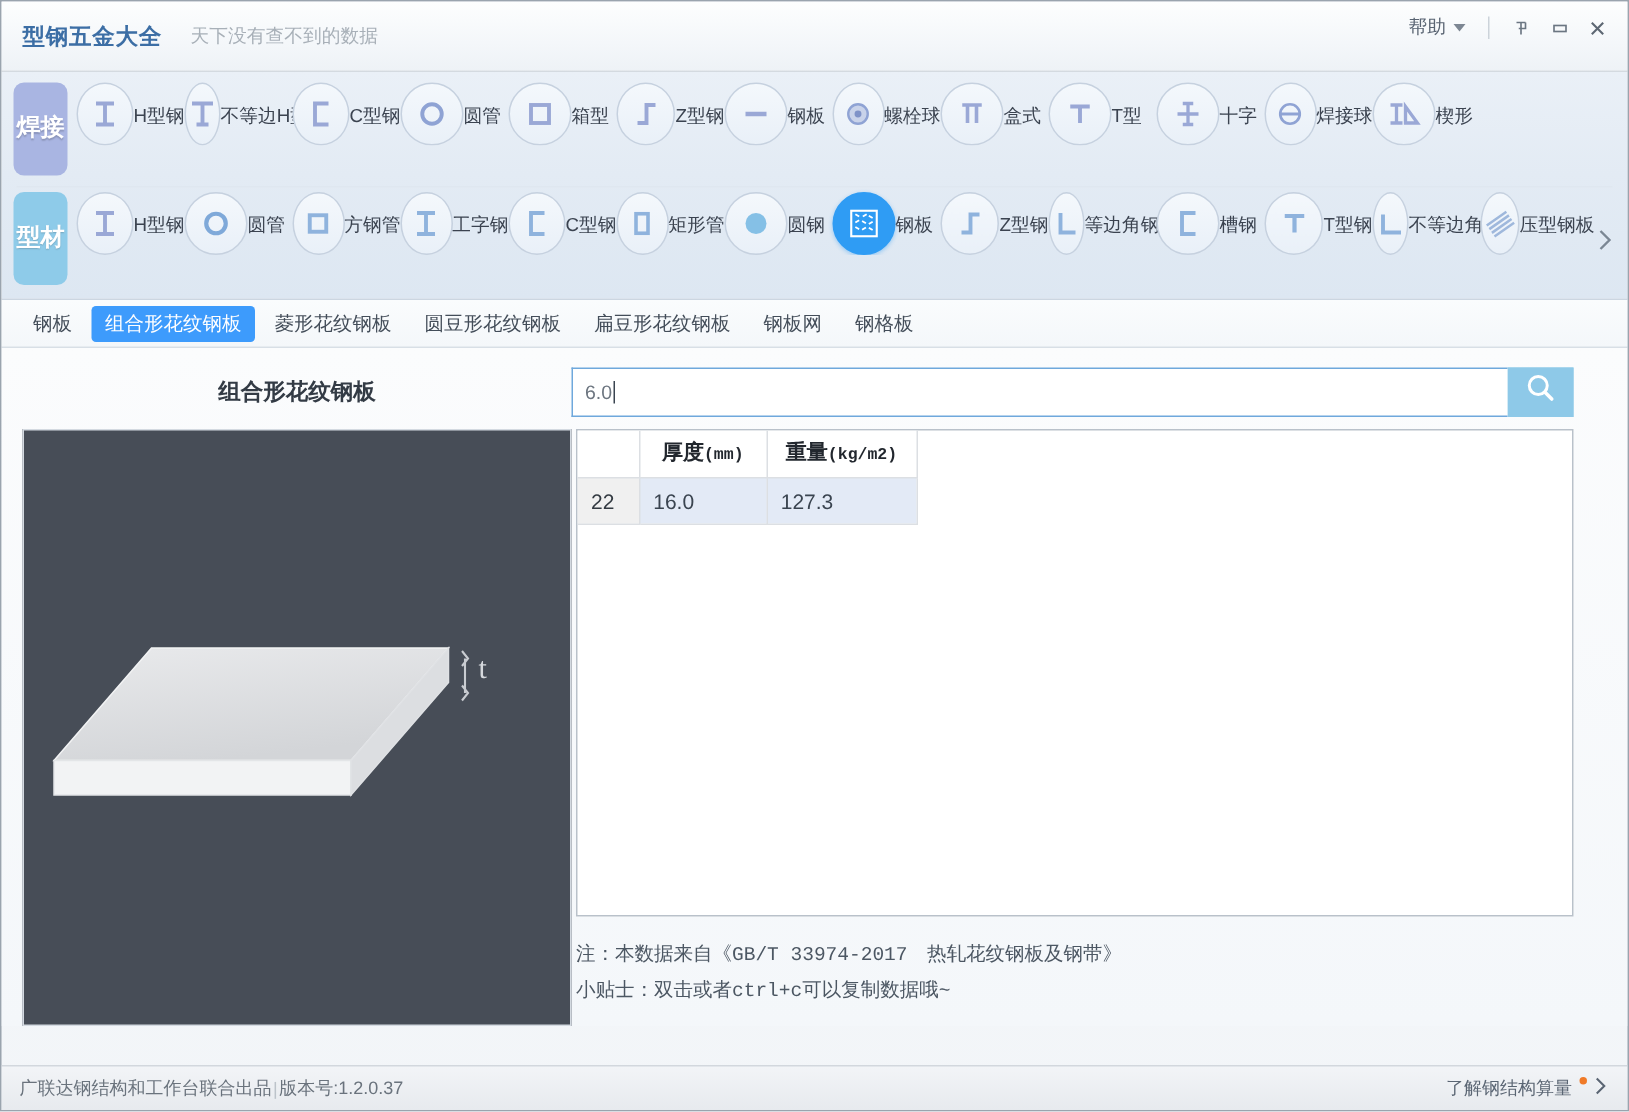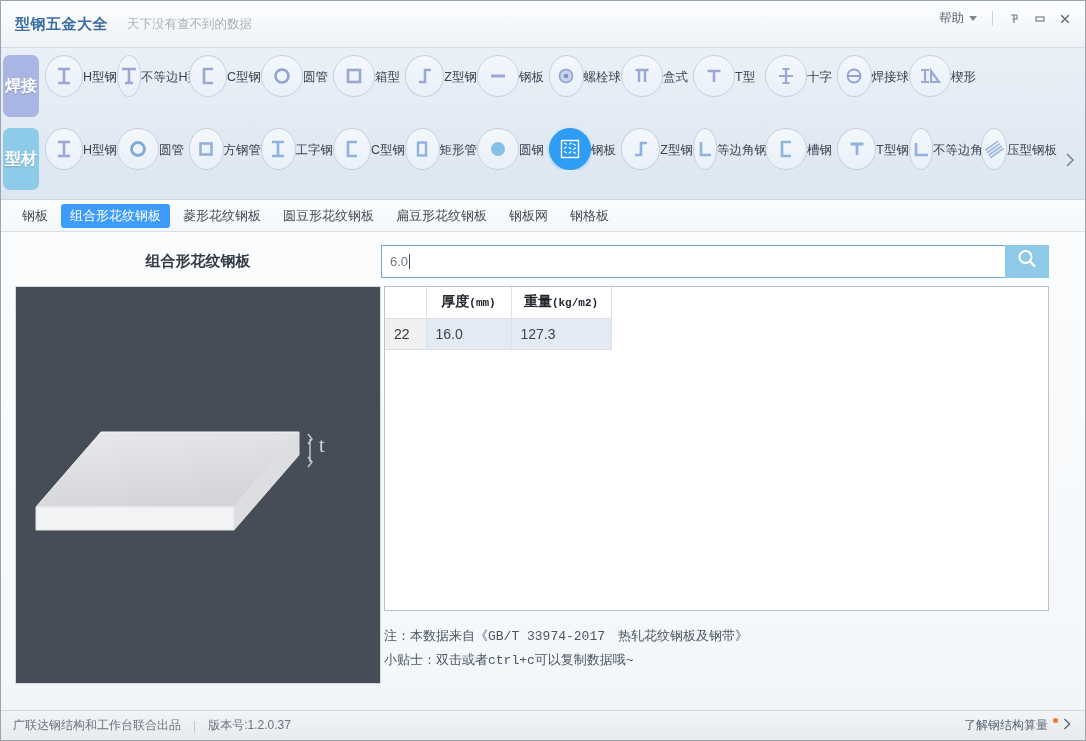--- a/index.html
+++ b/index.html
@@ -69,21 +69,21 @@
   .ribbon {
     position: relative;
     background: linear-gradient(180deg,#eaf0f7 0%,#e3ebf4 45%,#dde7f2 100%);
     border-bottom: 1px solid #ccd6e1;
     padding: 4px 0 2px 0;
   }
   .ribbon-row {
     position: relative;
     display: flex; align-items: flex-start;
     height: 72px;
-    padding-left: 2px;
+    padding-left: 8px;
   }
   .cat-tag {
     width: 36px; height: 62px;
     border-radius: 7px;
     display: flex; flex-direction: column;
     align-items: center; justify-content: center;
     color: #fff; font-size: 16px; font-weight: bold;
     line-height: 20px;
     margin-top: 3px;
     flex: none;
@@ -274,21 +274,21 @@
     position: absolute; left: 0; bottom: 0;
     width: 100%; height: 30px;
     background: linear-gradient(180deg,#f2f4f7 0%,#e7eaee 100%);
     border-top: 1px solid #d2d7dd;
     display: flex; align-items: center;
     padding: 0 12px;
   }
   .status-left {
     display: flex; align-items: center;
     font-size: 12px; color: #6a737d;
-    gap: 12px;
+    gap: 1px;
   }
   .status-sep { color: #bcc3ca; }
   .status-right {
     margin-left: auto;
     display: flex; align-items: center;
     font-size: 12px; color: #5a6573;
     gap: 4px;
     position: relative;
   }
   .red-dot {

